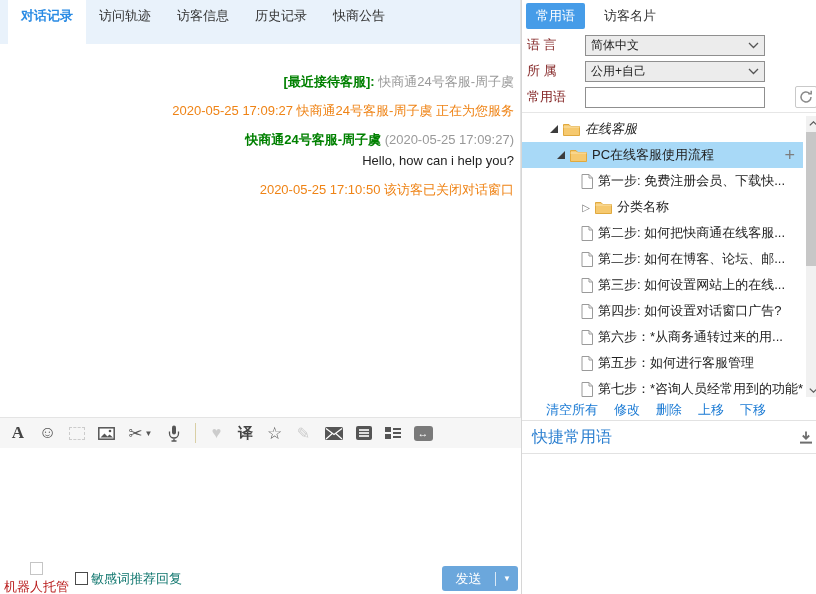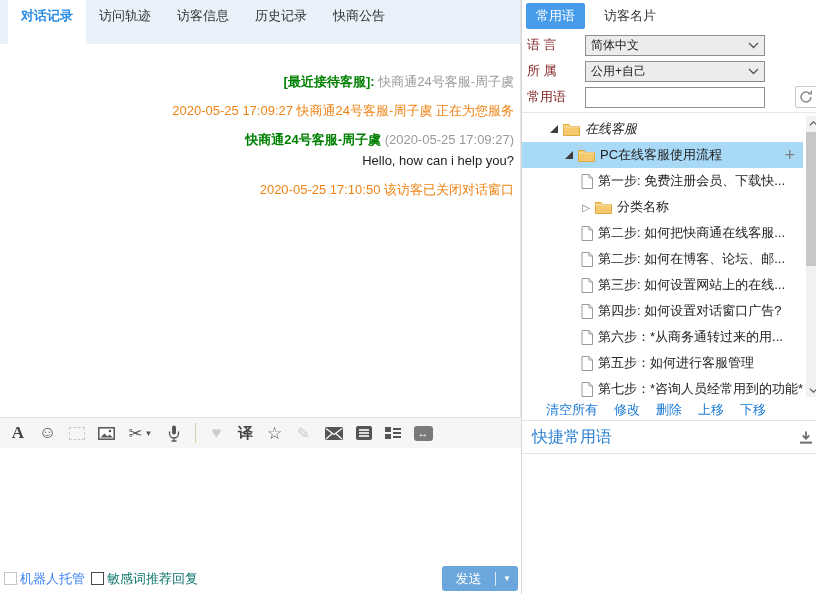--- a/index.html
+++ b/index.html
@@ -31,21 +31,21 @@
   .g-star { font-size:17px; color:#555; }
   .g-pencil { font-size:16px; color:#ccc; }
   .shot-box { width:16px; height:13px; border:1px dashed #ccc; }
   .code-box { width:19px; height:15px; background:#7a7a7a; border-radius:3px; color:#fff; font-size:11px; display:flex; align-items:center; justify-content:center; }
   .tb-divider { width:1px; height:20px; background:#d9cfa5; }
 
   .input-area { flex:1; background:#fff; }
   .chat-footer { height:31px; flex:none; display:flex; align-items:center; padding:0 3px 0 4px; }
   .chk { display:flex; align-items:center; font-size:13px; gap:3px; margin-right:6px; }
   .chk-box { width:13px; height:13px; background:#fff; border:1px solid #c5c5c5; flex:none; }
-  .chk.dim { color:#3b82f6; }
+  .chk.dim { color:#b91c1c;flex-direction:column; }
   .chk.dark { color:#0f766e; }
   .chk.dark .chk-box { border-color:#4a4a4a; }
   .send-btn { margin-left:auto; width:76px; height:25px; background:#6ba7dc; border-radius:3px; display:flex; align-items:center; color:#fff; font-size:13px; }
   .send-main { flex:1; text-align:center; }
   .send-div { width:1px; height:14px; background:rgba(255,255,255,.75); }
   .send-caret { width:22px; text-align:center; font-size:8px; }
 
   
   .right-panel { flex:1; display:flex; flex-direction:column; background:#fff; }
   .rp-tabs { height:28px; display:flex; align-items:center; gap:9px; padding:4px 4px 0 4px; flex:none; }
@@ -64,21 +64,21 @@
 
   .rp-tree { height:286px; position:relative; padding-top:3px; flex:none; overflow:hidden; }
   .tree-row { height:26px; display:flex; align-items:center; margin-right:19px; font-size:13px; color:#222; }
   .tree-row.selected { background:#a8d9f7; }
   .tw { width:14px; flex:none; display:flex; justify-content:center; }
   .tri-exp { width:0; height:0; border-bottom:8px solid #3c3c3c; border-left:8px solid transparent; }
   .tri-col { font-size:10px; color:#777; }
   .t-icon { margin:0 5px 0 2px; flex:none; display:flex; }
   .t-label { white-space:nowrap; overflow:hidden; }
   .t-plus { margin-left:auto; padding-right:8px; color:#7d7d7d; font-size:18px; line-height:1; }
-  .ind-0 { padding-left:25px;font-style:italic; } .ind-1 { padding-left:40px; } .ind-2 { padding-left:57px; }
+  .ind-0 { padding-left:25px;font-style:italic; } .ind-1 { padding-left:32px; } .ind-2 { padding-left:57px; }
   .scrollbar { position:absolute; right:2px; top:3px; bottom:2px; width:14px; background:#f1f1f1; }
   .sb-arrow { height:14px; display:flex; align-items:center; justify-content:center; }
   .sb-thumb { position:absolute; top:16px; left:0; width:14px; height:134px; background:#c7c7c7; }
   .sb-down { position:absolute; bottom:0; left:0; width:14px; }
 
   .rp-actions { height:21px; display:flex; align-items:center; gap:16px; padding-left:24px; flex:none; }
   .rp-link { font-size:13px; color:#1a7ad4; }
   .rp-quick { height:34px; border-top:1px solid #e2e2e2; border-bottom:1px solid #e2e2e2; display:flex; align-items:center; padding:0 10px; flex:none; }
   .rp-quick-title { font-size:16px; color:#2b7fd0; }
   .rp-quick-dl { margin-left:auto; display:flex; }

